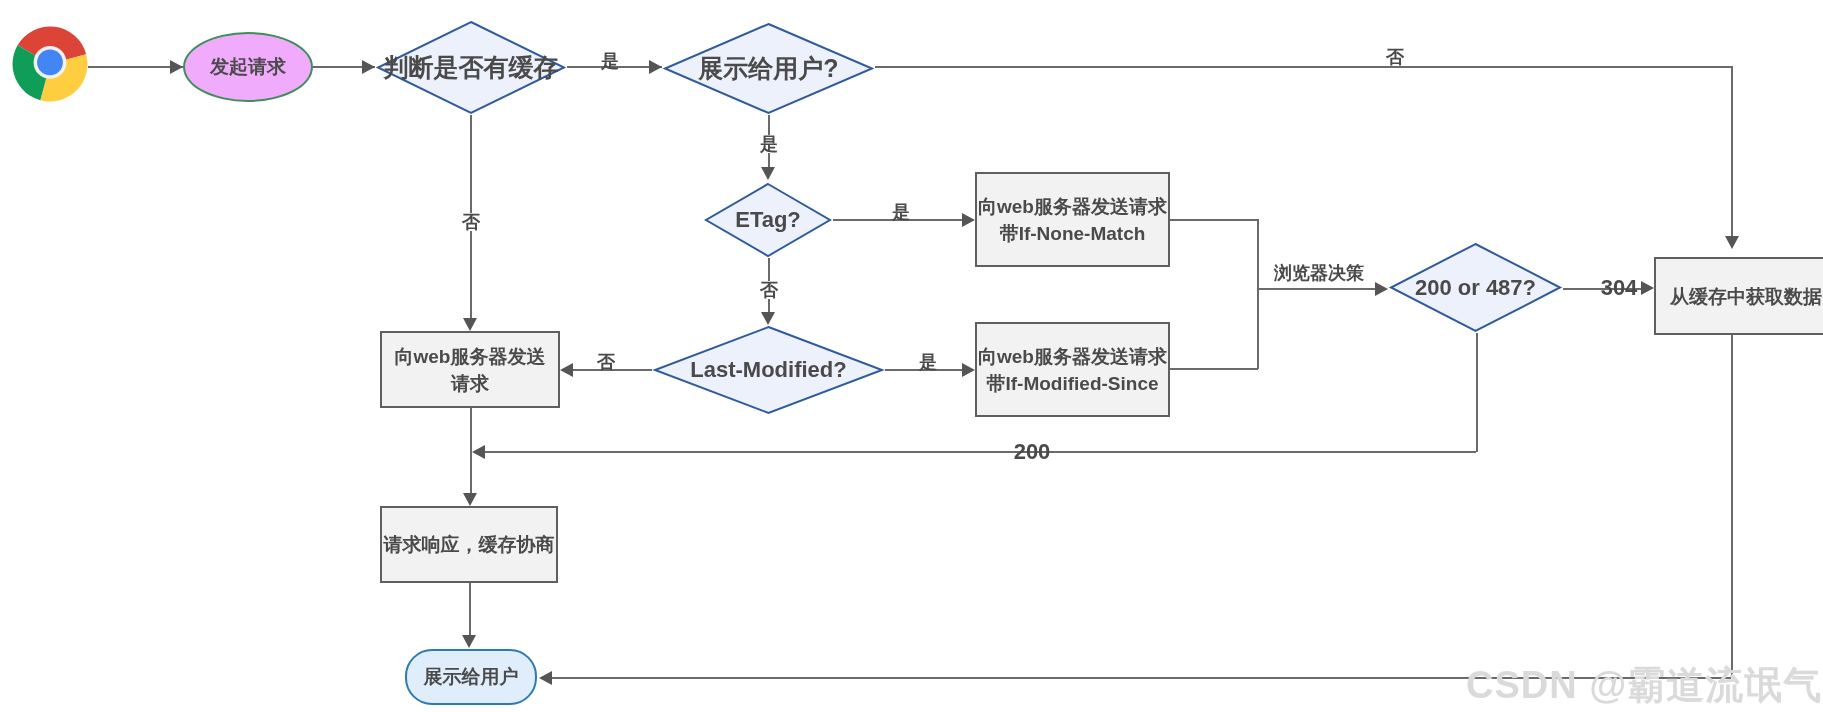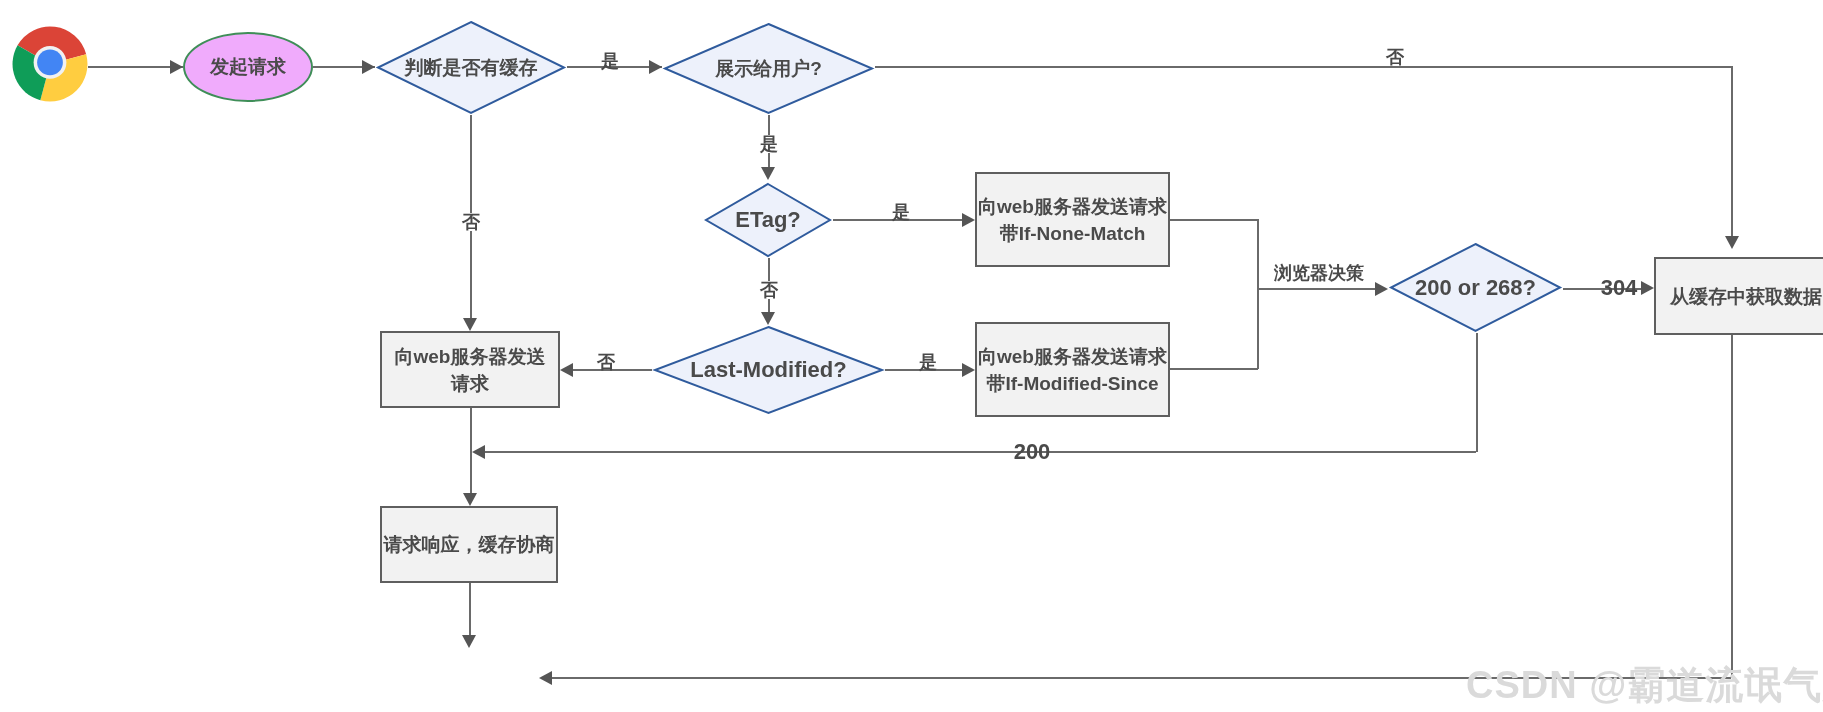--- a/index.html
+++ b/index.html
@@ -18,21 +18,21 @@
   .ar-down {border-left:7px solid transparent;border-right:7px solid transparent;border-top:13px solid #555;}
   
   .node{position:absolute;display:flex;align-items:center;justify-content:center;
         text-align:center;font-weight:bold;color:#4a4a4a;box-sizing:border-box;}
   .box{background:#f2f2f2;border:2px solid #5f5f5f;font-size:19px;line-height:27px;}
   .oval-start{background:#f0abfc;border:2.5px solid #3f8e58;border-radius:50%;font-size:19px;}
   .stadium-end{background:#e0edfa;border:2.5px solid #2b7bb2;border-radius:27px;font-size:19px;}
   .dwrap{position:absolute;}
   .dtext{position:absolute;display:flex;align-items:center;justify-content:center;
          text-align:center;font-weight:bold;color:#4a4a4a;width:100%;height:100%;top:0;left:0;}
-  .cjk19{font-size:19px;}
+  .cjk19{font-size:25px;}
   .lat22{font-size:22px;}
   
   .lbl{position:absolute;font-weight:bold;font-size:18px;color:#4a4a4a;text-align:center;line-height:18px;}
   .lbl-white{background:#ffffff;padding:0 1px;}
   .lbl-num{font-size:22px;line-height:22px;}
   
   .watermark{position:absolute;left:1466px;top:660px;font-size:38px;font-weight:bold;
              color:#dadada;letter-spacing:1px;white-space:nowrap;}
   
   .chrome{position:absolute;left:11px;top:25px;width:78px;height:78px;}
@@ -112,20 +112,23 @@
   </div>
 
   <div class="node box" style="left:1654px;top:257px;width:184px;height:78px;">
     <span>从缓存中获取数据</span>
   </div>
 
   <div class="node box" style="left:380px;top:506px;width:178px;height:77px;">
     <span>请求响应，缓存协商</span>
   </div>
 
+  <div class="node stadium-end" style="left:405px;top:649px;width:132px;height:56px;">
+    <span>展示给用户</span>
+  </div>
 
   <div class="dwrap" style="left:375px;top:20px;width:192px;height:95px;">
     <svg width="192" height="95">
       <polygon points="96,2 189,47.5 96,93 3,47.5" fill="#edf1fb" stroke="#2f5b9d" stroke-width="2"></polygon>
     </svg>
     <div class="dtext cjk19">判断是否有缓存</div>
   </div>
 
   <div class="dwrap" style="left:662px;top:22px;width:213px;height:93px;">
     <svg width="213" height="93">
@@ -145,21 +148,21 @@
     <svg width="233" height="90">
       <polygon points="116.5,2 230,45 116.5,88 3,45" fill="#edf1fb" stroke="#2f5b9d" stroke-width="2"></polygon>
     </svg>
     <div class="dtext lat22">Last-Modified?</div>
   </div>
 
   <div class="dwrap" style="left:1388px;top:242px;width:175px;height:91px;">
     <svg width="175" height="91">
       <polygon points="87.5,2 172,45.5 87.5,89 3,45.5" fill="#edf1fb" stroke="#2f5b9d" stroke-width="2"></polygon>
     </svg>
-    <div class="dtext lat22">200 or 268?</div>
+    <div class="dtext lat22">200 or 487?</div>
   </div>
 
   <div class="lbl" style="left:601px;top:52px;width:18px;">是</div>
   <div class="lbl lbl-white" style="left:461px;top:213px;width:18px;">否</div>
   <div class="lbl lbl-white" style="left:759px;top:135px;width:18px;">是</div>
   <div class="lbl" style="left:1386px;top:48px;width:18px;">否</div>
   <div class="lbl" style="left:892px;top:203px;width:18px;">是</div>
   <div class="lbl lbl-white" style="left:759px;top:281px;width:18px;">否</div>
   <div class="lbl" style="left:919px;top:353px;width:18px;">是</div>
   <div class="lbl" style="left:597px;top:353px;width:18px;">否</div>

